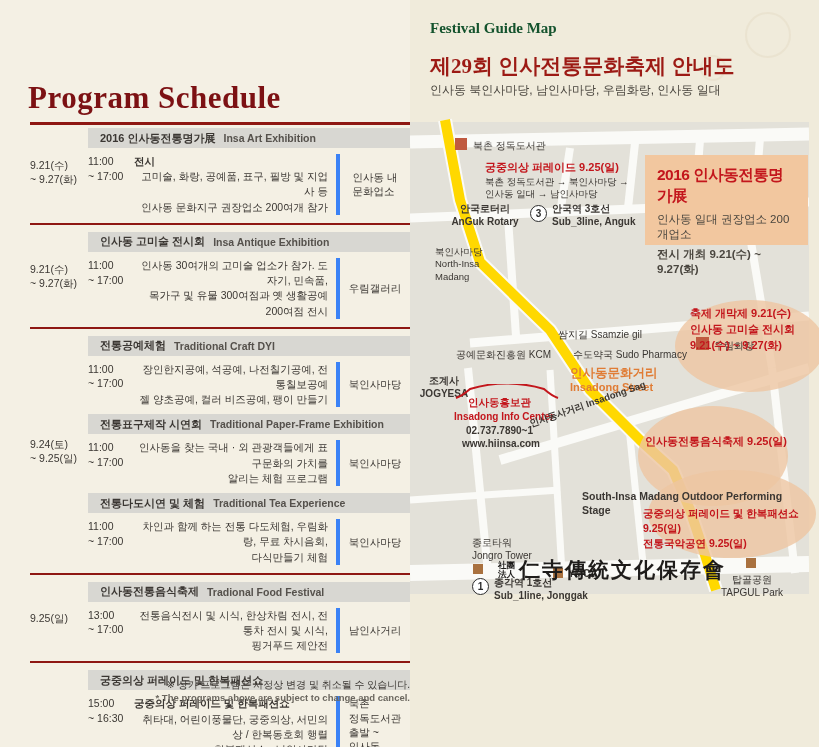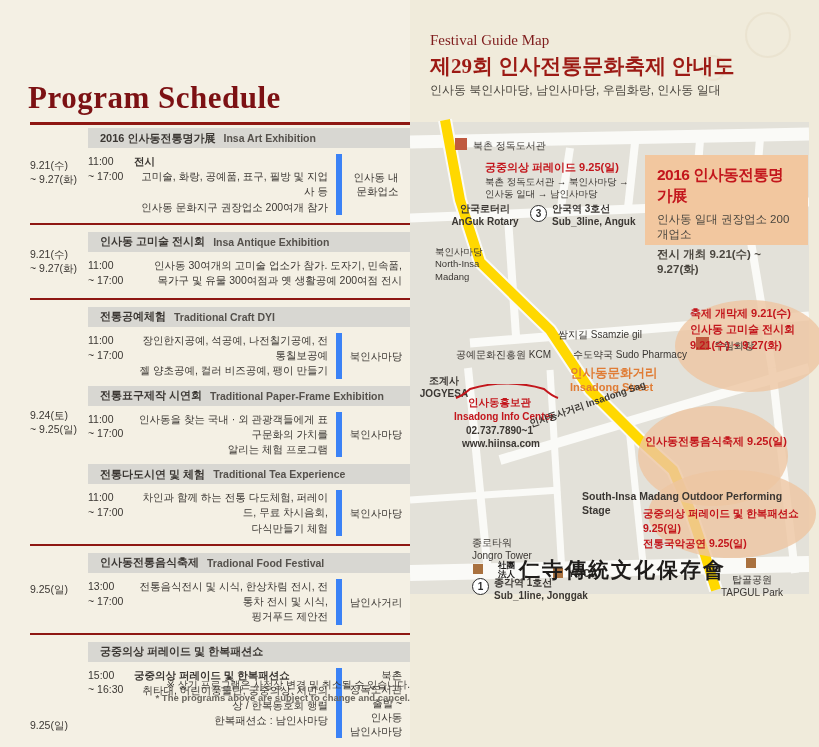--- a/index.html
+++ b/index.html
@@ -26,33 +26,33 @@
   .sec-main { flex:1; min-width:0; }
   .bar { background:#d8d7d2; height:20px; display:flex; align-items:center; padding-left:12px;
           margin-top:3px; gap:8px; white-space:nowrap; }
   .bar .ko { font-size:11px; font-weight:bold; color:#3b3733; }
   .bar .en { font-size:10.5px; font-weight:bold; color:#55514c; }
   .row { display:flex; padding:6px 0 4px 0; }
   .time { width:46px; flex:0 0 46px; font-size:10.5px; line-height:1.4; white-space:pre-line; }
   .desc { flex:1; font-size:10.5px; line-height:1.45; padding-right:8px; }
   .desc .dt { display:block; font-weight:bold; white-space:pre-line; }
   .desc .dd { display:block; white-space:pre-line;text-align:right; }
-  .loc { width:74px; flex:0 0 74px; border-left:6px solid #3b82f6; display:flex; align-items:center;
-          justify-content:center; text-align:right; font-size:10.5px; line-height:1.35; white-space:pre-line; }
+  .loc { width:74px; flex:0 0 74px; border-left:4px solid #3b82f6; display:flex; align-items:center;
+          justify-content:center; text-align:left; font-size:10.5px; line-height:1.35; white-space:pre-line; }
   .s1 .row{min-height:52px;} .s2 .row{min-height:42px;} .s3 .row{min-height:42px;}
   .s4 .row{min-height:44px;} .s5 .row{min-height:42px;} .s6 .row{min-height:42px;}
   .s7 .row{min-height:60px;}
   .notes { position:absolute; left:140px; top:678px; width:270px; text-align:right; }
   .notes .n-ko { font-size:10px; color:#3b3733; }
   .notes .n-en { font-size:9.5px; font-weight:bold; color:#6b675f; }
 
   
   .right-panel { position:absolute; left:410px; top:0; width:409px; height:747px; }
-  .fgm-en { position:absolute; left:20px; top:32px; font-family:"Liberation Serif","DejaVu Serif",serif;
-          font-weight:normal; font-size:15px; color:#7f1d1d; }
+  .fgm-en { position:absolute; left:20px; top:20px; font-family:"Liberation Serif","DejaVu Serif",serif;
+          font-weight:bold; font-size:15px; color:#14532d; }
   .fgm-ko { position:absolute; left:20px; top:52px; font-family:"Liberation Serif","DejaVu Serif",serif;
           font-weight:bold; font-size:21px; color:#9c1a14; }
   .fgm-sub { position:absolute; left:20px; top:82px; font-size:12px; color:#4a463f; }
 
   .map { position:absolute; left:0; top:118px; width:399px; height:502px; }
   .map svg.base { position:absolute; left:0; top:0; }
   .mlabel { position:absolute; font-size:10px; line-height:1.3; color:#3b3733; white-space:pre-line; }
   .bold { font-weight:bold; }
   .red { color:#c3161c; font-weight:bold; }
   .orange { color:#e07c35; font-weight:bold; }
@@ -120,20 +120,21 @@
             <span class="ko">인사동 고미술 전시회</span>
             <span class="en">Insa Antique Exhibition</span>
           </div>
           <div class="row">
             <div class="time">11:00
 ~ 17:00</div>
             <div class="desc">
               <span class="dd">인사동 30여개의 고미술 업소가 참가. 도자기, 민속품,
 목가구 및 유물 300여점과 옛 생활공예 200여점 전시</span>
             </div>
+            <div class="loc">우림갤러리</div>
           </div>
         </div>
       </div>
       <div class="rule thin"></div>
 
       <div class="sec s3">
         <div class="date-col"></div>
         <div class="sec-main">
           <div class="bar">
             <span class="ko">전통공예체험</span>
@@ -175,21 +176,21 @@
         <div class="date-col"></div>
         <div class="sec-main">
           <div class="bar">
             <span class="ko">전통다도시연 및 체험</span>
             <span class="en">Traditional Tea Experience</span>
           </div>
           <div class="row">
             <div class="time">11:00
 ~ 17:00</div>
             <div class="desc">
-              <span class="dd">차인과 함께 하는 전통 다도체험, 퍼레이드, 무료 차시음회,
+              <span class="dd">차인과 함께 하는 전통 다도체험, 우림화랑, 무료 차시음회,
 다식만들기 체험</span>
             </div>
             <div class="loc">북인사마당</div>
           </div>
         </div>
       </div>
       <div class="rule thin"></div>
 
       <div class="sec s6">
         <div class="date-col">9.25(일)</div>

